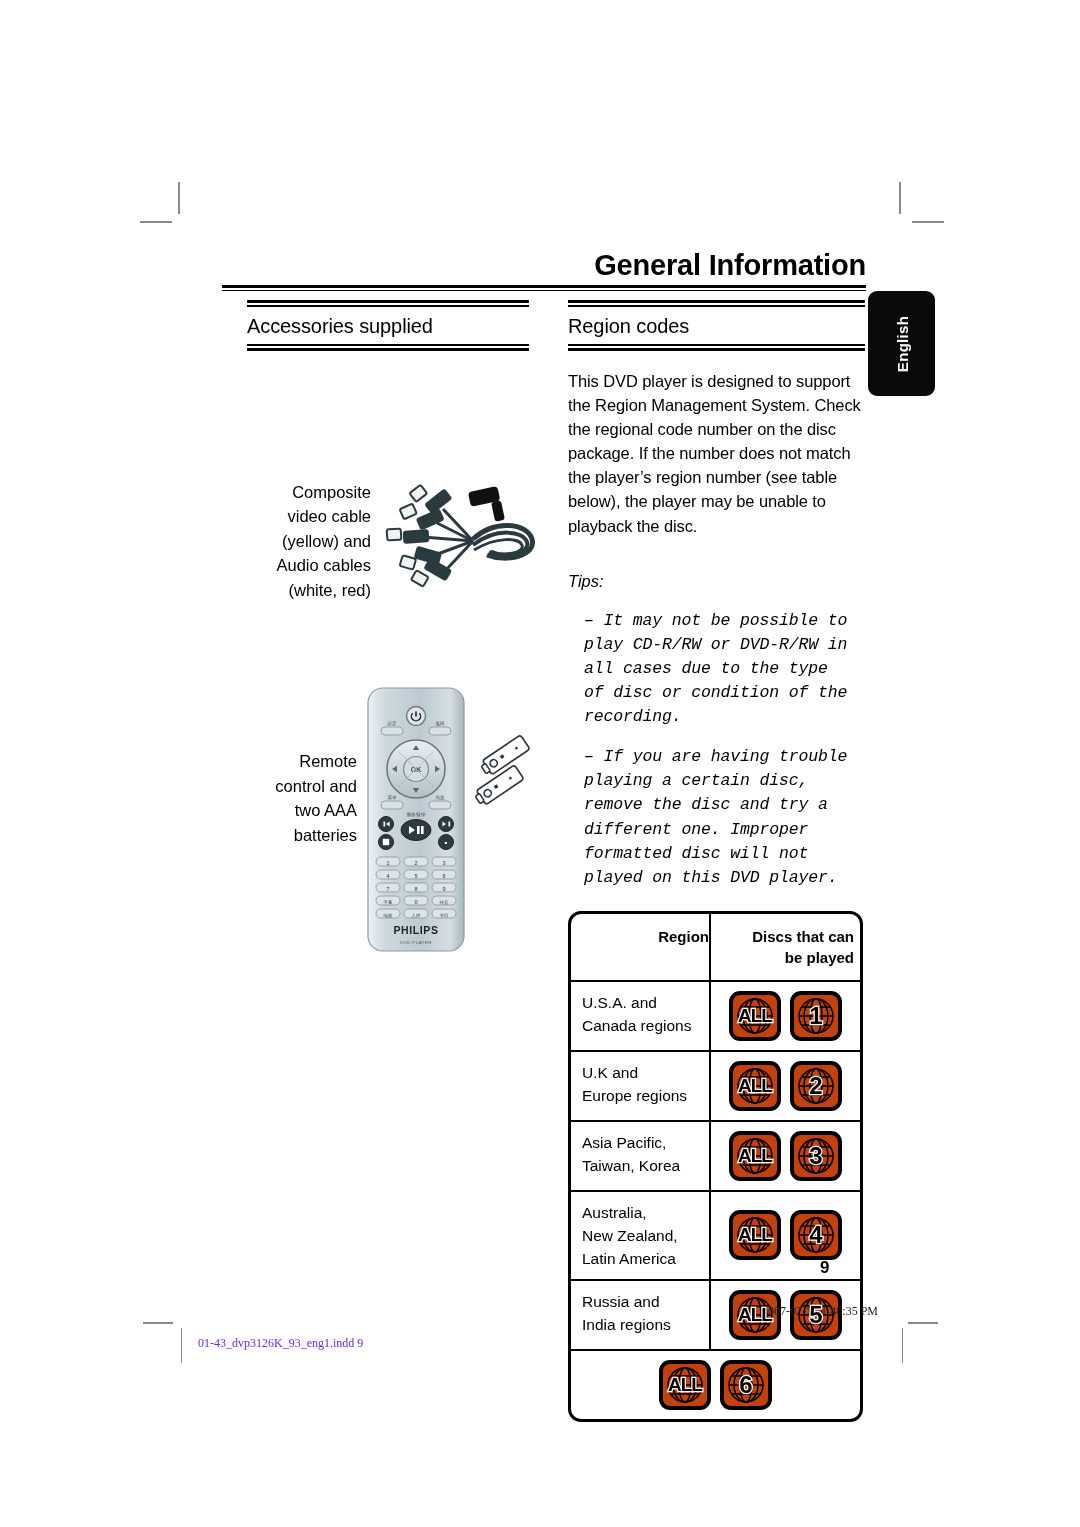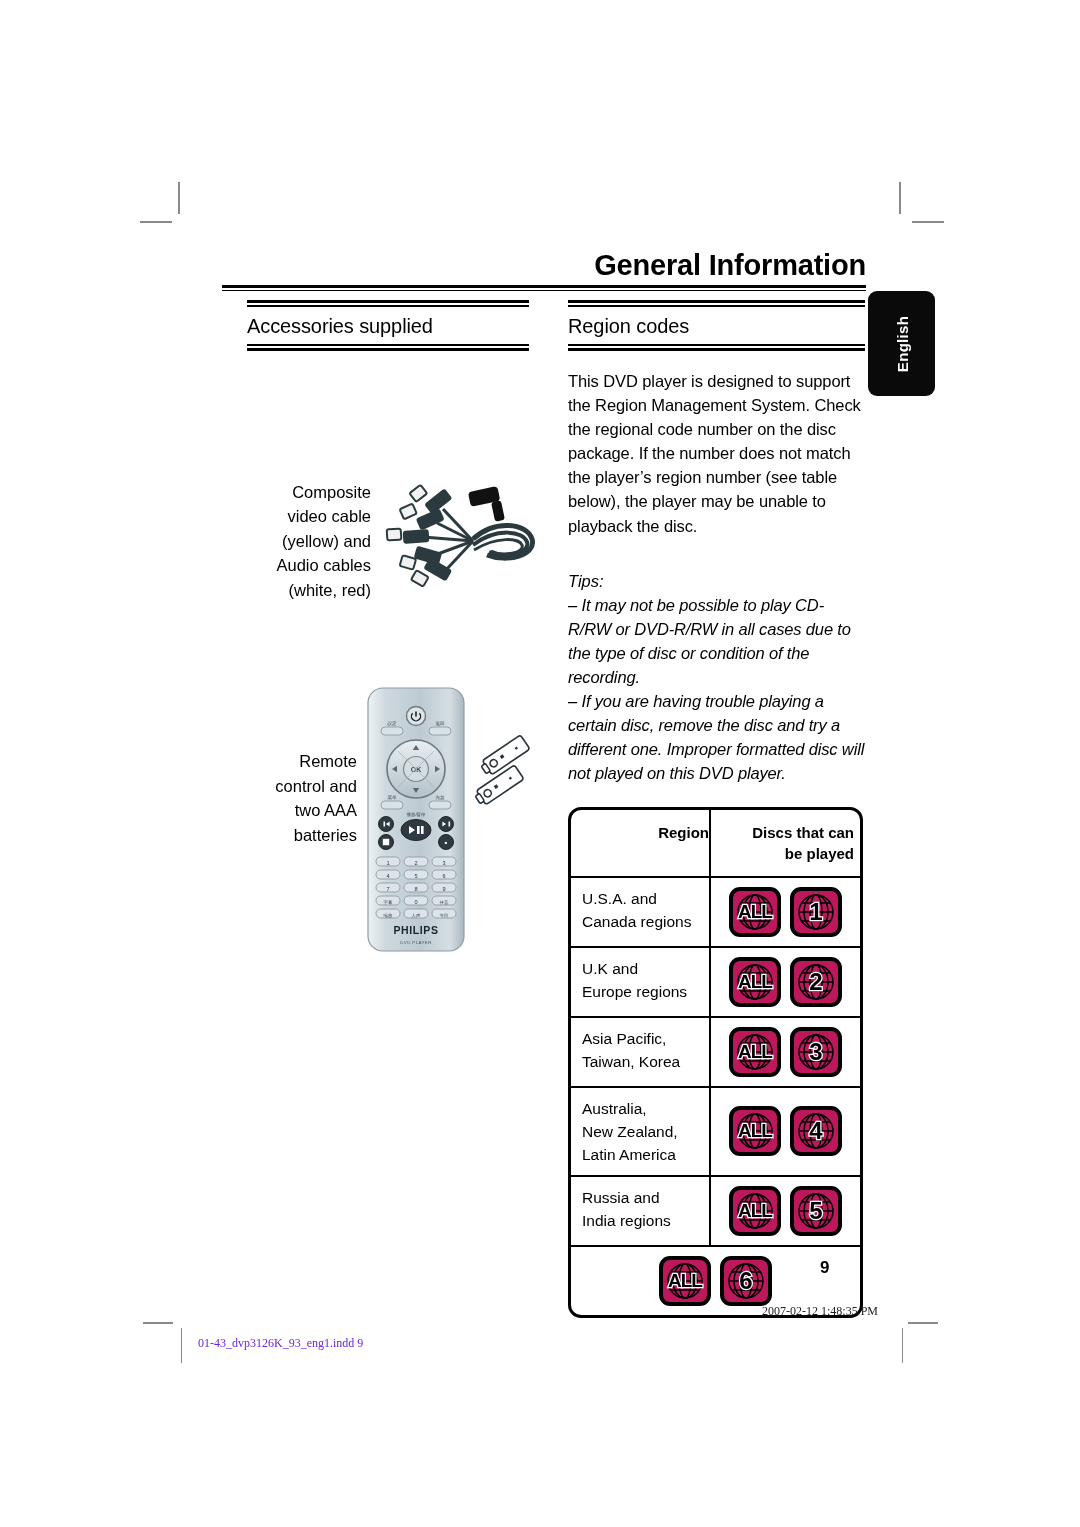--- a/index.html
+++ b/index.html
@@ -84,21 +84,21 @@
     line-height: 24.1px;
     font-style: italic;
     margin-top: 31px;
   }
   .tips-text {
     font-size: 16.5px;
     line-height: 24.1px;
     font-style: italic;
     letter-spacing: -0.15px;
   }
-  .tips-text p { margin: 0; }
+  .tips-text p { margin: 16px; font-family: Liberation Mono, monospace; }
 
   
   #region-table {
     margin-top: 21px;
     width: 289px;
     border: 3px solid #000;
     border-radius: 13px;
     overflow: hidden;
     background: #fff;
   }
@@ -137,21 +137,21 @@
   .rt-head .rt-cell-discs { display: block; }
 
   
   .globe-badge {
     width: 52px;
     height: 50px;
     border: 4px solid #000;
     border-radius: 11px;
     box-sizing: border-box;
     position: relative;
-    background: #be185d;
+    background: #c2410c;
     flex: 0 0 auto;
   }
   .globe-badge svg { position: absolute; left: 0; top: 0; }
   .globe-label {
     position: absolute;
     left: 0; right: 0; top: 0; bottom: 0;
     display: flex;
     align-items: center;
     justify-content: center;
     font-weight: bold;

